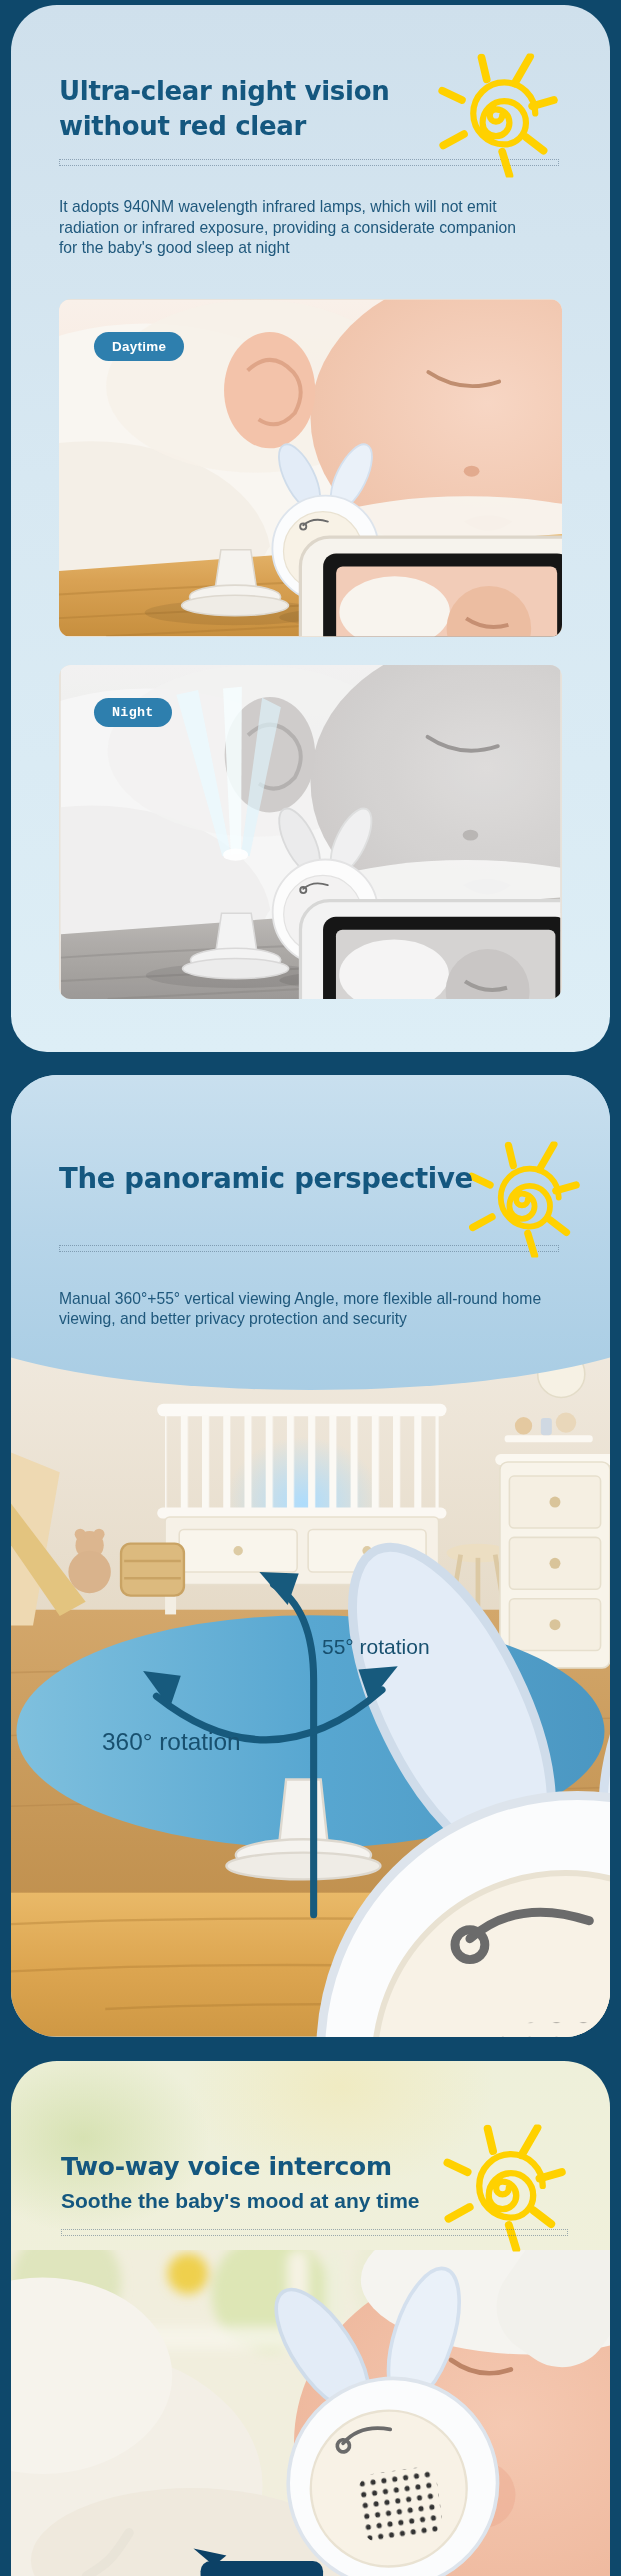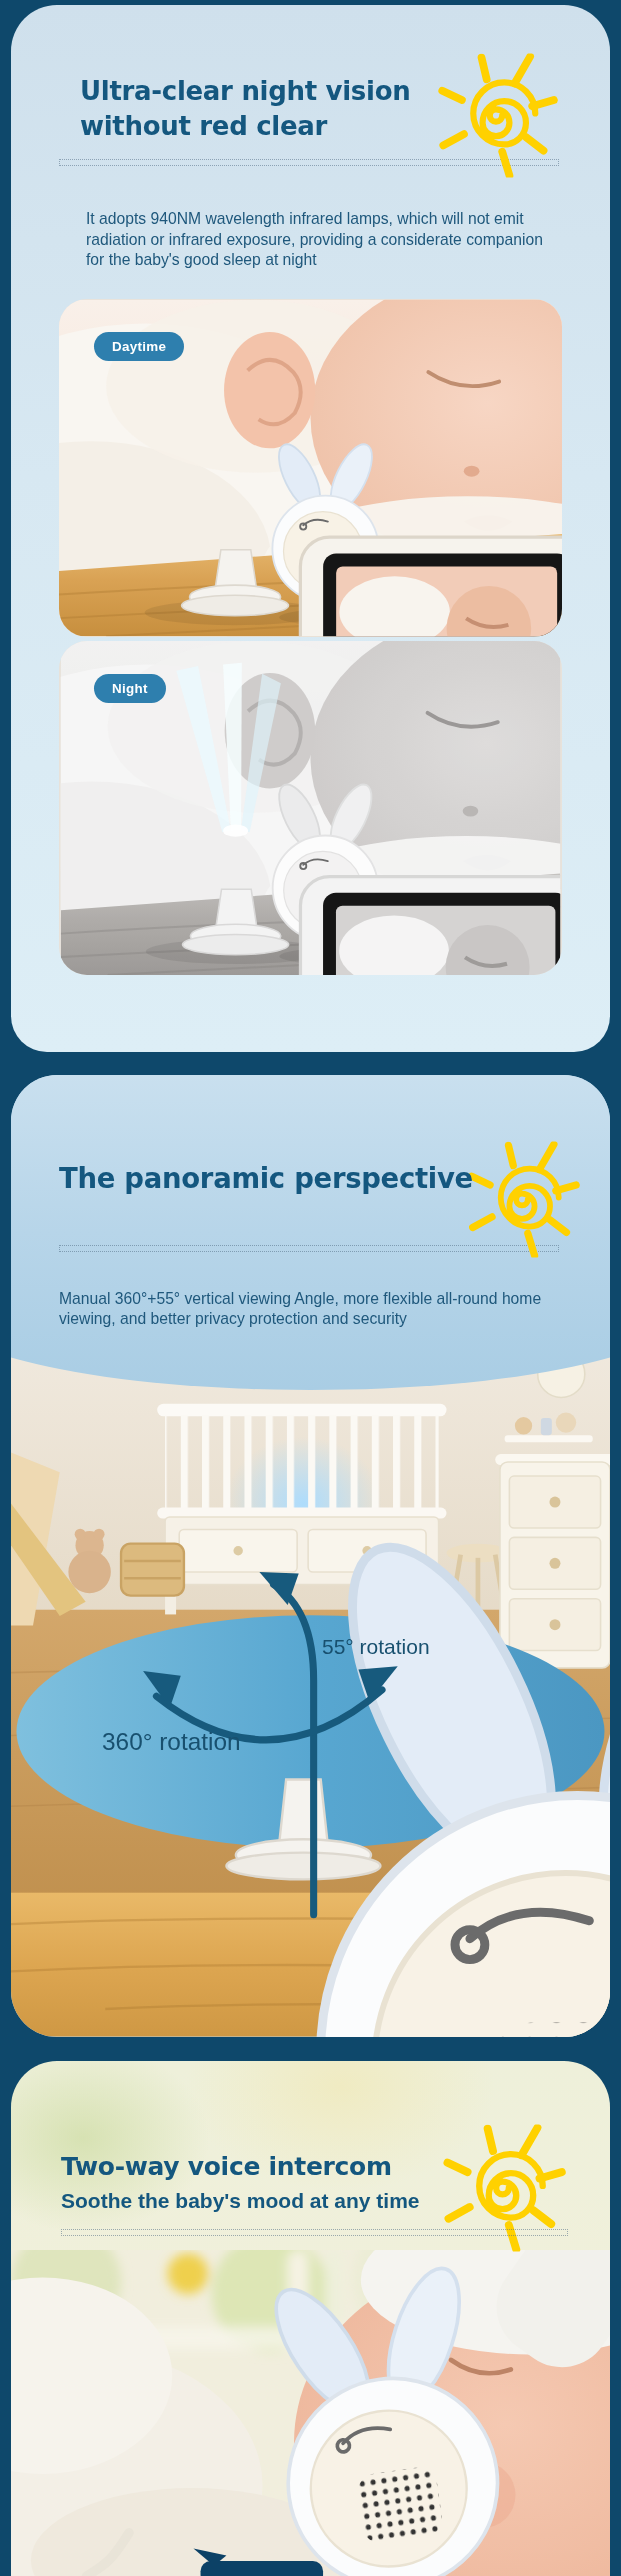--- a/index.html
+++ b/index.html
@@ -9,40 +9,40 @@
   #card1{top:4.7px;height:1047px;border-radius:46px 46px 36px 36px;
          background:linear-gradient(180deg,#cfe0ec 0%,#d7e8f2 45%,#ddeef6 100%);}
   #card2{top:1075px;height:962px;border-radius:46px;overflow:hidden;background:#bdd8ea;}
   #card3{top:2061px;height:515px;border-radius:46px 46px 0 0;overflow:hidden;
          background:
            radial-gradient(181px 134px at 12% 15%, rgba(195,214,146,.55), transparent 70%),
            radial-gradient(220px 149px at 55% 5%, rgba(240,234,190,.85), transparent 70%),
            linear-gradient(180deg,#eef0da,#f3f0dc);}
   .h1{position:absolute;color:#14577F;font-family:"DejaVu Sans","Liberation Sans",sans-serif;
       font-weight:800;letter-spacing:-0.3px;z-index:6;}
-  #h1-1{left:48px;top:69px;font-size:26px;line-height:35px;margin-left:21px;}
+  #h1-1{left:48px;top:69px;font-size:26px;line-height:35px;}
   #h2-1{left:48px;top:83px;font-size:27.5px;line-height:40px;}
   #h3-1{left:50px;top:90px;font-size:25px;line-height:31px;text-align:center;}
   .sub{position:absolute;left:50px;top:128px;color:#14577F;font-weight:700;font-size:21px;z-index:6;}
   .sun{position:absolute;z-index:5;}
   #sun1{left:423px;top:46px;width:124px;height:129px;}
   #sun2{left:453px;top:64px;width:116px;height:121px;}
   #sun3{left:428px;top:60px;width:127px;height:134px;}
   .dotted{position:absolute;height:7px;box-sizing:border-box;
           border:1.6px dotted rgba(85,112,135,.55);background:transparent;z-index:2;}
   #dot1{left:48px;top:154px;width:500px;}
   #dot2{left:48px;top:170px;width:500px;z-index:4;}
   #dot3{left:50px;top:168px;width:507px;z-index:6;}
   .para{position:absolute;color:#1F587C;font-size:15.7px;line-height:20.5px;z-index:4;}
-  #p1{left:48px;top:189px;width:464px;margin-left:27px;}
+  #p1{left:48px;top:177px;width:464px;}
   #p2{left:48px;top:198px;width:494px;}
-  .photo{position:absolute;left:48px;width:503px;border-radius:28px;overflow:hidden;
+  .photo{position:absolute;left:48px;width:503px;border-radius:12px;overflow:hidden;
          background:#e8e2da;}
   #photo-day{top:294px;height:338px;}
-  #photo-night{top:636px;height:334px;}
+  #photo-night{top:660px;height:334px;font-family:Liberation Mono, monospace;}
   .badge{position:absolute;left:35px;top:33px;background:#2E7FAE;color:#fff;
          font-weight:700;font-size:13.4px;letter-spacing:0.3px;padding:7px 18px;
          border-radius:16.5px;z-index:3;}
   .scene{display:block;width:100%;height:100%;}
   .bluehead{position:absolute;top:-36px;left:-71px;right:-71px;height:351px;z-index:3;
             border-radius:0 0 55% 55% / 0 0 87px 87px;
             background:linear-gradient(180deg,#cde2f0 0%,#b7d5e9 55%,#a9cde4 100%);}
   #roomwrap{position:absolute;left:0;top:267px;width:599px;height:695px;z-index:1;}
   .rot-label{position:absolute;color:#18506F;font-weight:500;z-index:5;}
   #label55{left:311px;top:560px;font-size:21px;}

